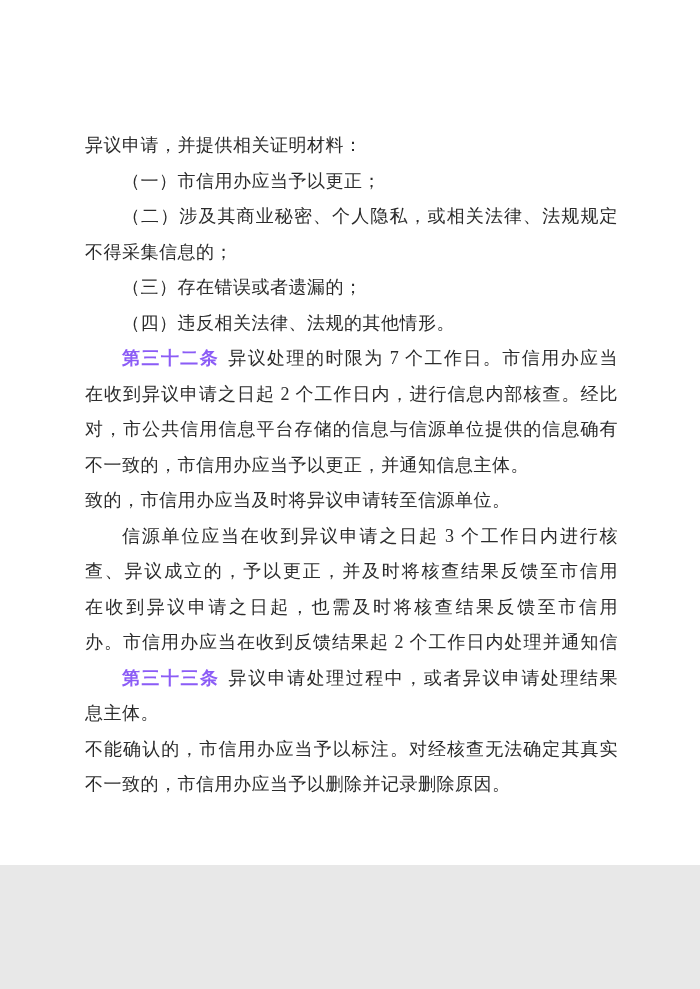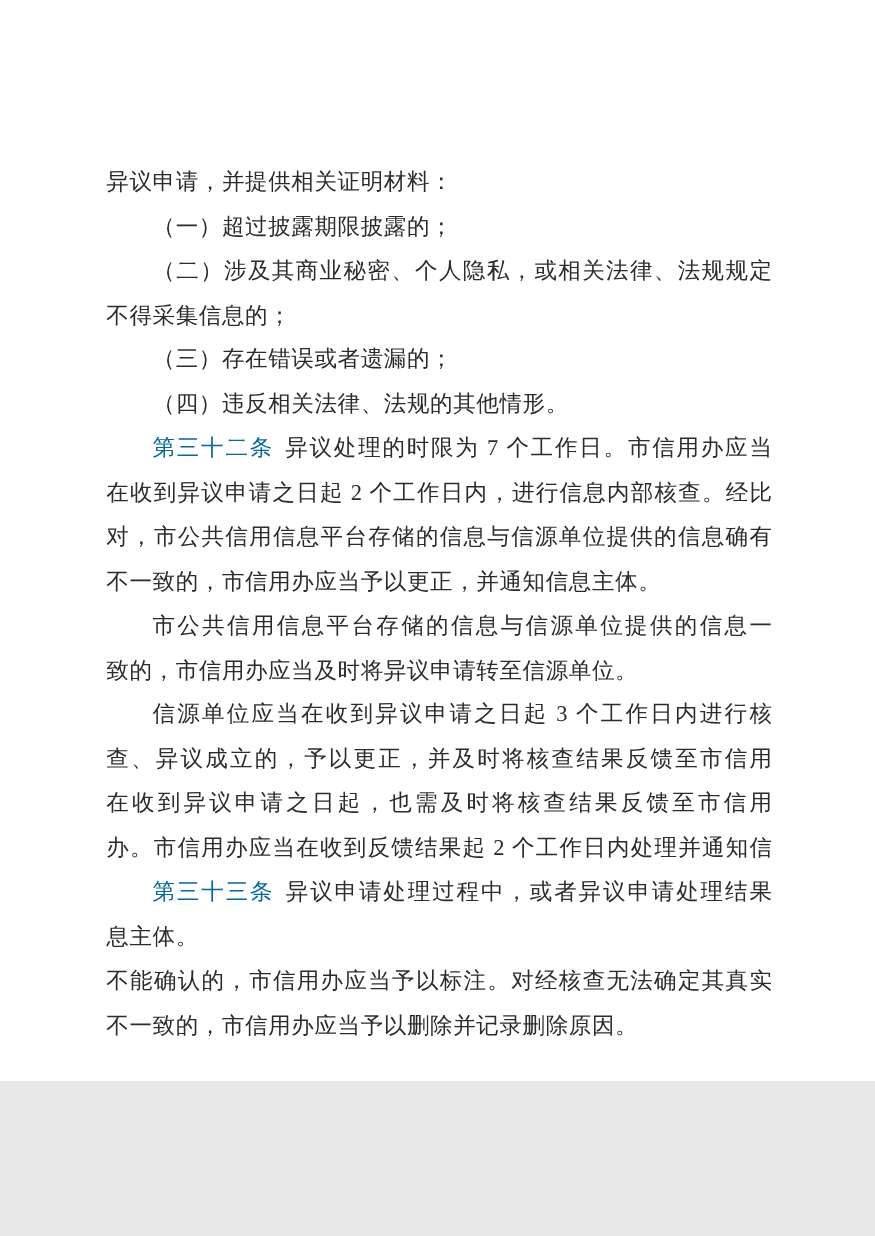--- a/index.html
+++ b/index.html
@@ -35,52 +35,51 @@
     text-align: left;
   }
   .line.indent {
     padding-left: 37px;
   }
   .line.justify {
     text-align: justify;
     text-align-last: justify;
   }
   .line b {
-    font-weight: normal;
-    color: #0369a1;
+    font-weight: bold;
+    color: #8b5cf6;
     margin-right: 9px;
   }
   .page-number {
     position: absolute;
     left: 103px;
     top: 900px;
     height: 24px;
     line-height: 24px;
     font-size: 17px;
     letter-spacing: 2px;
     color: #15803d;
     font-family: Liberation Mono, monospace;
   }
 </style>
 </head>
 <body>
 
 <div class="page">
   <div class="text-block">
       <div class="line">异议申请，并提供相关证明材料：</div>
-      <div class="line indent">（一）超过披露期限披露的；</div>
+      <div class="line indent">（一）市信用办应当予以更正；</div>
       <div class="line indent justify">（二）涉及其商业秘密、个人隐私，或相关法律、法规规定</div>
       <div class="line">不得采集信息的；</div>
       <div class="line indent">（三）存在错误或者遗漏的；</div>
       <div class="line indent">（四）违反相关法律、法规的其他情形。</div>
       <div class="line indent justify"><b>第三十二条</b>异议处理的时限为 7 个工作日。市信用办应当</div>
       <div class="line justify">在收到异议申请之日起 2 个工作日内，进行信息内部核查。经比</div>
       <div class="line justify">对，市公共信用信息平台存储的信息与信源单位提供的信息确有</div>
       <div class="line">不一致的，市信用办应当予以更正，并通知信息主体。</div>
-      <div class="line indent justify">市公共信用信息平台存储的信息与信源单位提供的信息一</div>
       <div class="line">致的，市信用办应当及时将异议申请转至信源单位。</div>
       <div class="line indent justify">信源单位应当在收到异议申请之日起 3 个工作日内进行核</div>
       <div class="line justify">查、异议成立的，予以更正，并及时将核查结果反馈至市信用办；</div>
       <div class="line justify">在收到异议申请之日起，也需及时将核查结果反馈至市信用</div>
       <div class="line justify">办。市信用办应当在收到反馈结果起 2 个工作日内处理并通知信</div>
       <div class="line indent justify"><b>第三十三条</b>异议申请处理过程中，或者异议申请处理结果</div>
       <div class="line">息主体。</div>
       <div class="line justify">不能确认的，市信用办应当予以标注。对经核查无法确定其真实</div>
       <div class="line">不一致的，市信用办应当予以删除并记录删除原因。</div>
     </div>

